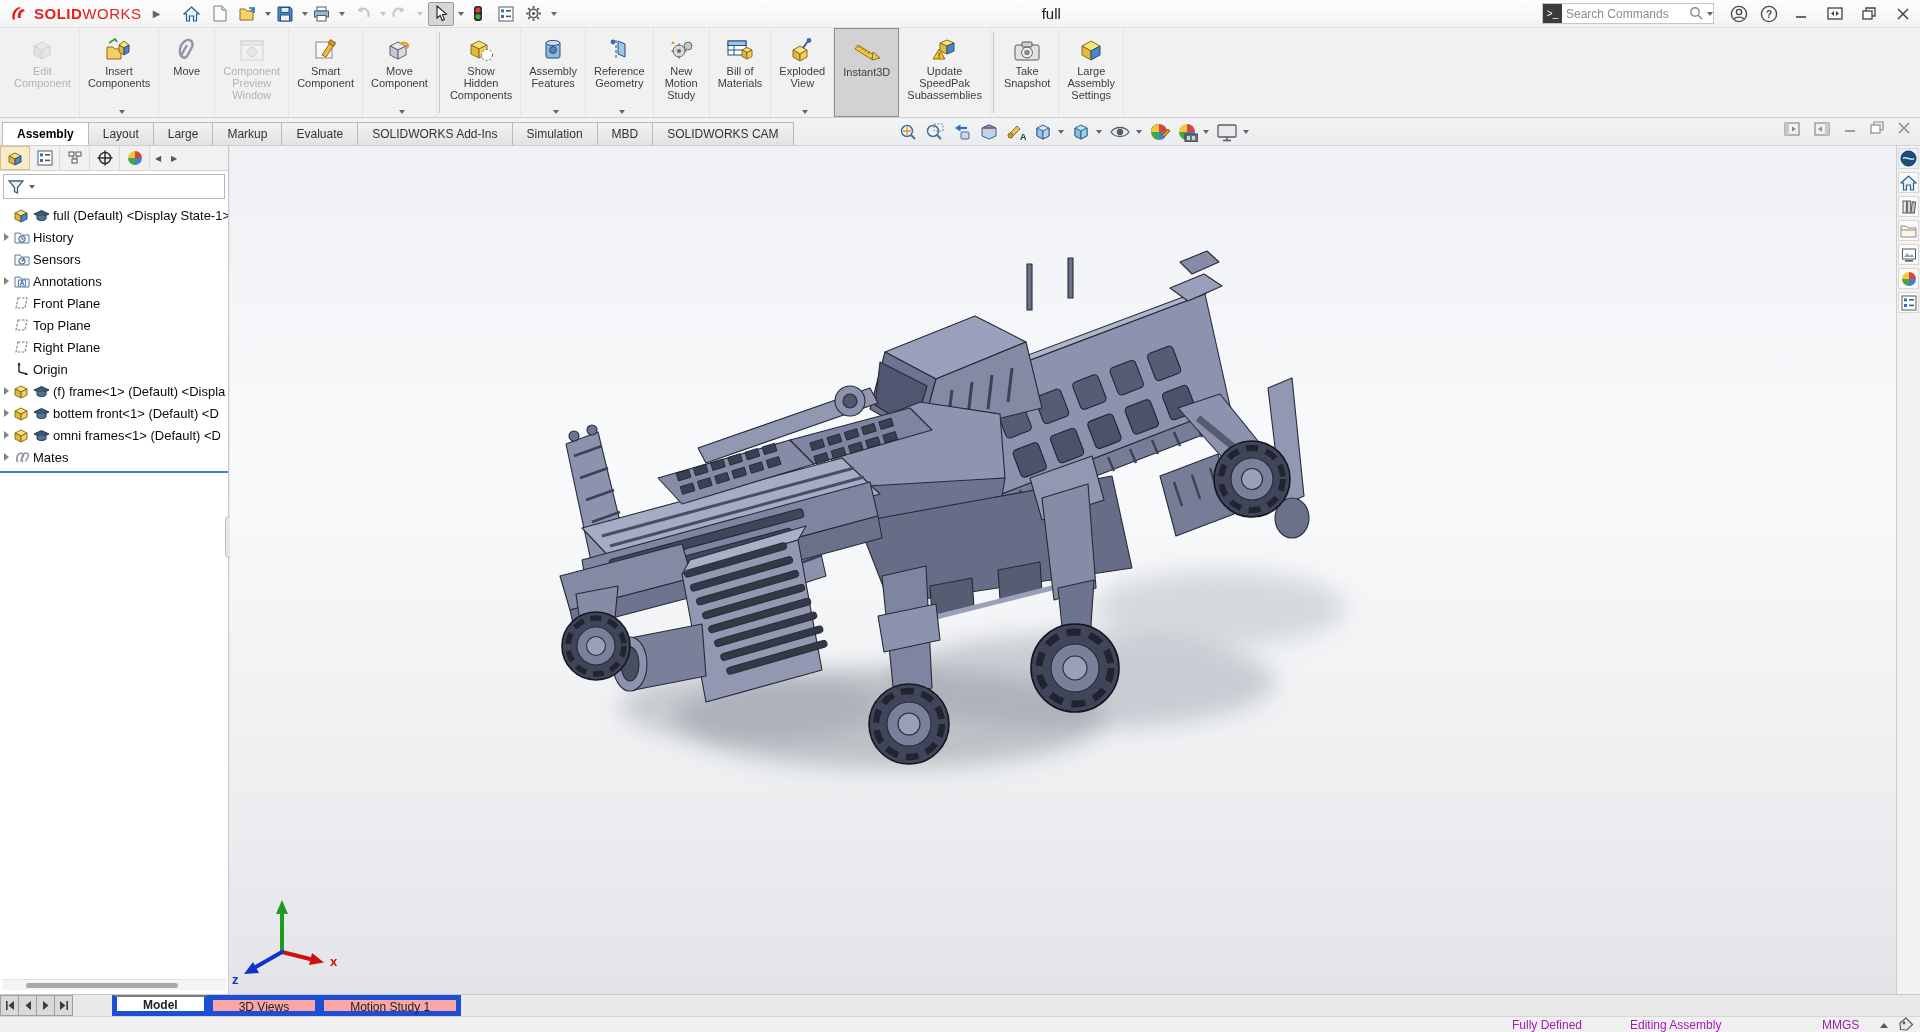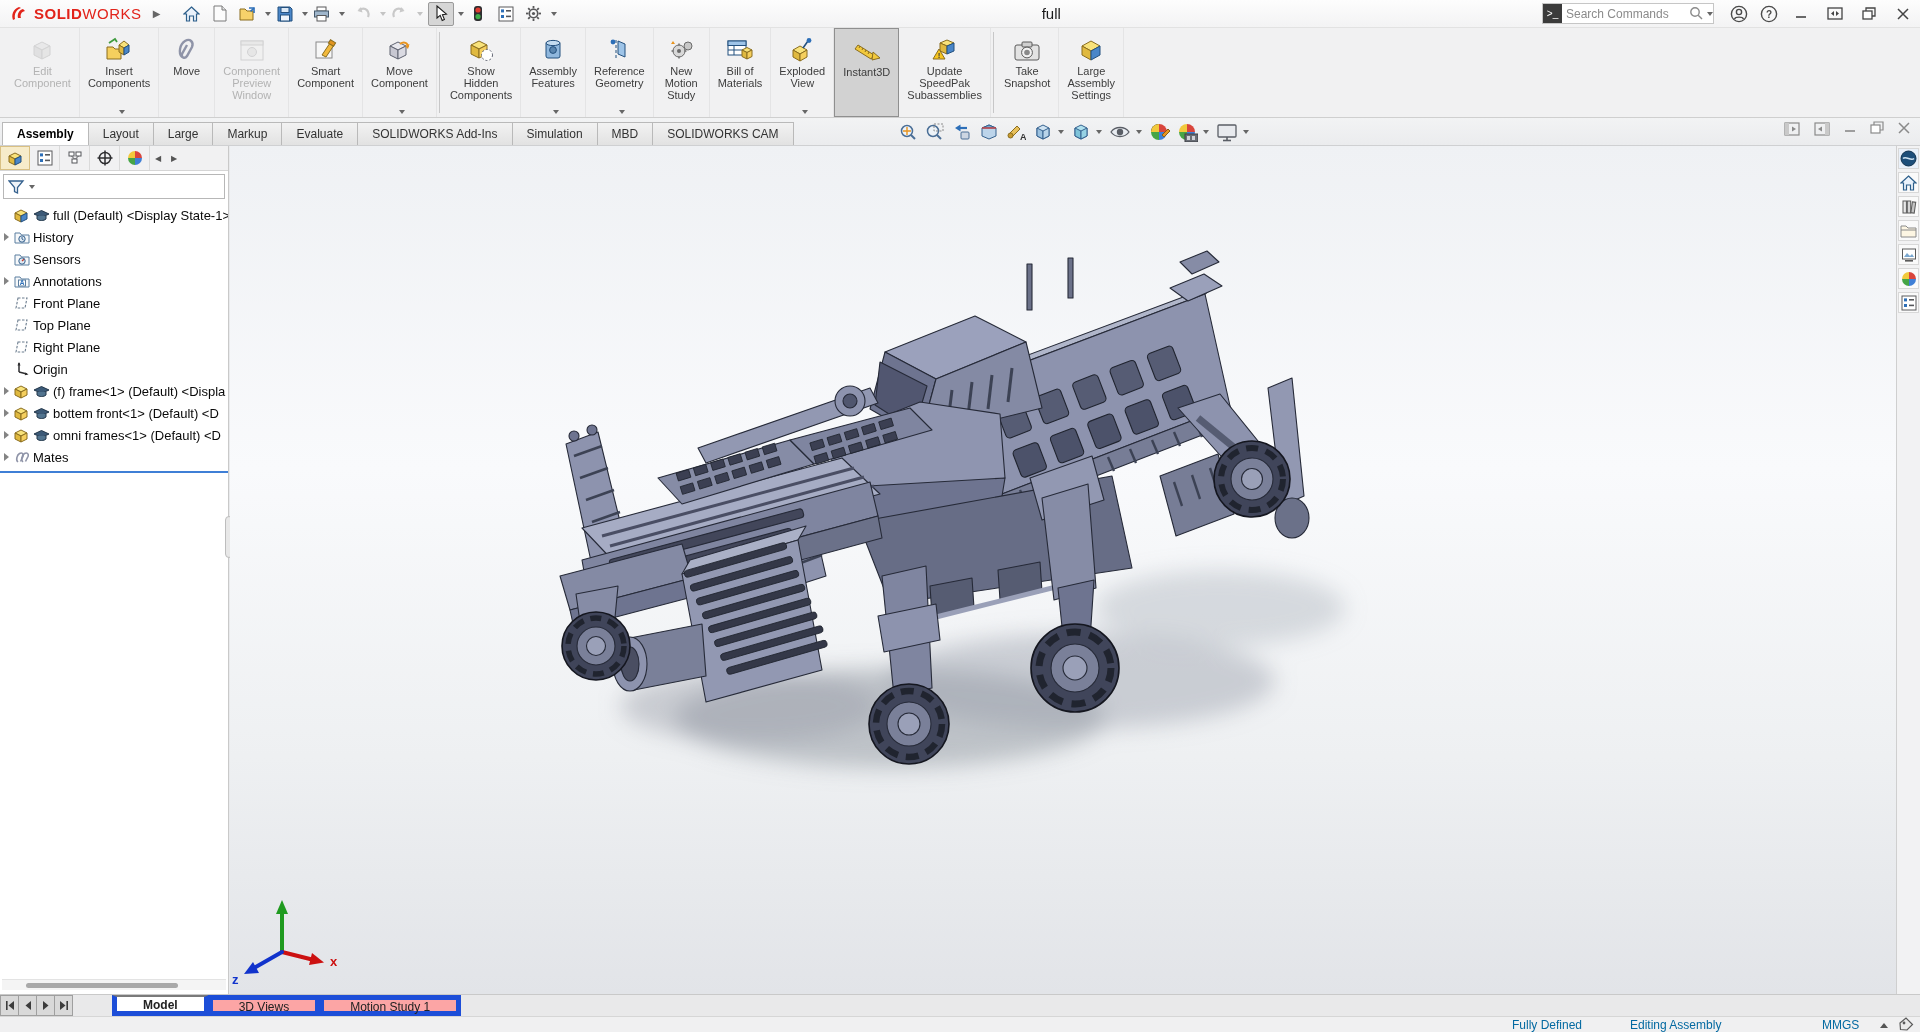--- a/index.html
+++ b/index.html
@@ -77,21 +77,21 @@
   .tpbtn { width:21px; height:21px; display:flex; align-items:center; justify-content:center; border:1px solid #d8d8d8; background:#fafafa; cursor:pointer; }
   .tpbtn.first { background:#eaf1fa; }
 
   
   .bottombar { position:absolute; top:994px; left:0; width:1920px; height:22px; background:#e9e9ea; border-top:1px solid #c9c9c9; display:flex; align-items:stretch; }
   .navbtn { width:19px; display:flex; align-items:center; justify-content:center; background:#d9d9d9; border:1px solid #9f9f9f; margin-right:-1px; color:#3c3c3c; cursor:pointer; }
   .btab { padding:2px 26px 0 26px; font-size:12px; color:#222; background:#fca5a5; border:5px solid #1d4ed8; margin-right:-1px; display:flex; align-items:center; cursor:pointer; }
   .btab.active { background:#fff; font-weight:bold; border-top:2px solid #7a7a7a; }
 
   
-  .statusbar { position:absolute; top:1016px; left:0; width:1920px; height:16px; background:#f0f0f1; border-top:1px solid #d6d6d6; font-size:12px; color:#0369a1; }
+  .statusbar { position:absolute; top:1016px; left:0; width:1920px; height:16px; background:#f0f0f1; border-top:1px solid #d6d6d6; font-size:12px; color:#a21caf; }
   .statusbar .s-defined { position:absolute; left:1512px; top:1px; }
   .statusbar .s-mode { position:absolute; left:1630px; top:1px; }
   .statusbar .s-units { position:absolute; left:1822px; top:1px; cursor:pointer; }
   .statusbar .s-caret { position:absolute; left:1880px; top:6px; width:0; height:0; border-left:4px solid transparent; border-right:4px solid transparent; border-bottom:5px solid #555; cursor:pointer; }
   .statusbar .s-tag { position:absolute; left:1899px; top:0px; cursor:pointer; }
 </style>
 </head>
 <body>
 
 <div class="titlebar">

